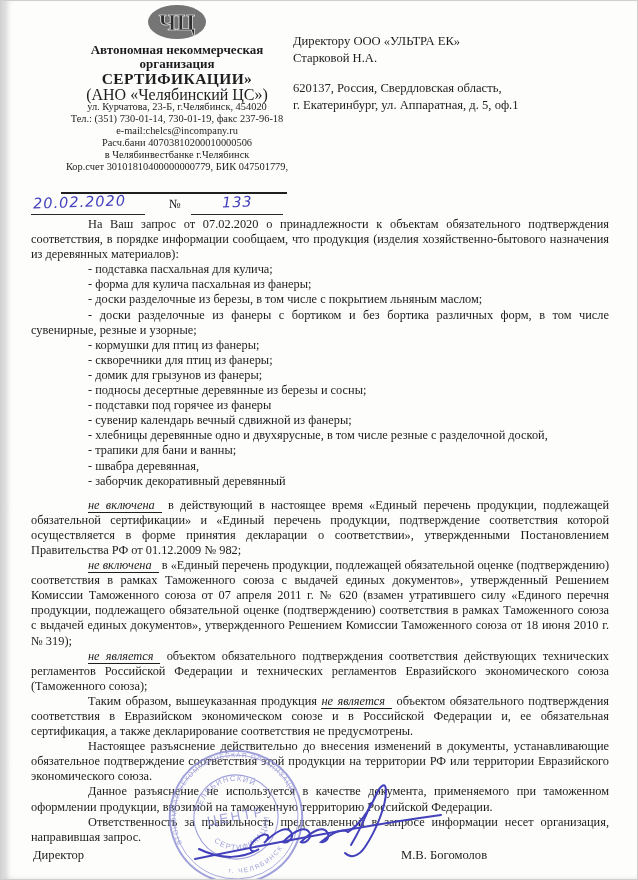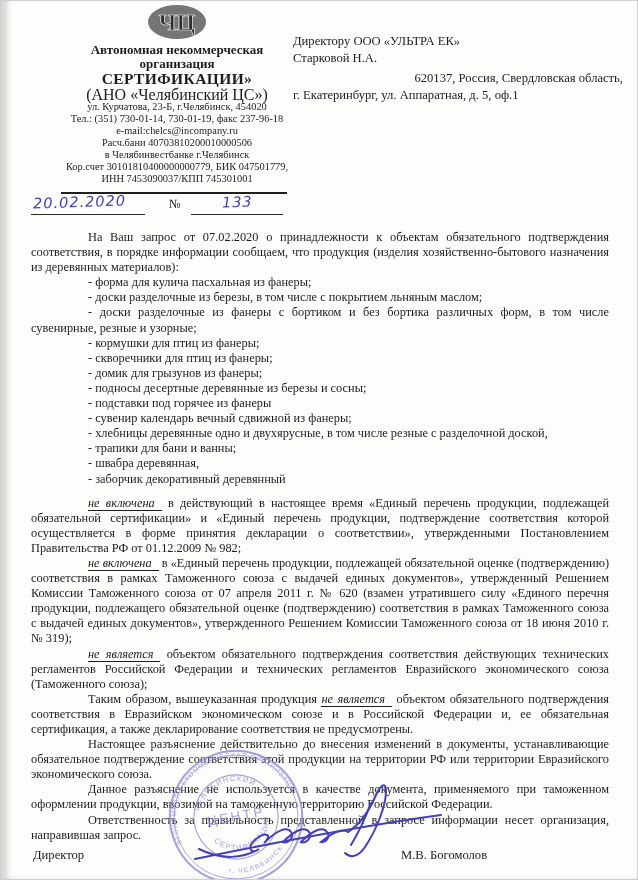--- a/index.html
+++ b/index.html
@@ -15,31 +15,31 @@
   
   .letterhead{position:absolute;left:28px;top:2px;width:296px;text-align:center;}
   .logo{display:block;margin:0 auto 2px auto;}
   .org-bold{font-weight:bold;font-size:13px;line-height:14px;}
   .org-name{font-weight:bold;font-size:15.5px;line-height:16.5px;letter-spacing:.4px;}
   .org-short{font-weight:normal;font-size:16px;line-height:13px;}
   .contact{font-size:10.4px;line-height:12.1px;}
   .head-rule{position:absolute;left:60px;top:191px;width:226px;border-top:2.5px solid #1f1f1f;}
   
   .recipient{position:absolute;left:292px;top:32px;width:330px;font-size:12.6px;line-height:16.5px;}
-  .recipient .gap{margin-top:4px;text-align:right;}
+  .recipient .gap{margin-top:14px;}
   
   .dateline{position:absolute;left:30px;top:193px;width:280px;height:24px;font-size:12.5px;}
   .u-cell{display:inline-block;border-bottom:1.3px solid #2a2a2a;height:20px;vertical-align:bottom;}
   .date-cell{width:112px;padding-left:2px;}
   .num-cell{width:92px;margin-left:10px;text-align:center;}
   .no-label{display:inline-block;margin-left:24px;vertical-align:bottom;height:18px;}
   .hand{font-family:"DejaVu Sans",sans-serif;font-style:italic;color:#4340bb;
     font-size:14.5px;letter-spacing:1px;display:inline-block;transform:rotate(-2deg);}
   
-  .body-text{position:absolute;left:30px;top:229px;width:578px;
+  .body-text{position:absolute;left:30px;top:216px;width:578px;
     font-size:12.35px;line-height:15.1px;text-align:justify;}
   .body-text p{margin:0;text-indent:57px;}
   .mt8{margin-top:9px !important;}
   .lead{font-style:italic;border-bottom:1px solid #1d1d1f;padding-right:7px;}
   
   .sig-title{position:absolute;left:32px;top:847px;font-size:12.6px;}
   .sig-name{position:absolute;left:400px;top:847px;font-size:12.6px;}
   .sign-svg{position:absolute;left:192px;top:772px;z-index:4;}
   .stamp-svg{position:absolute;left:152px;top:738px;z-index:3;opacity:.8;}
 </style>
@@ -57,37 +57,37 @@
     <div class="org-bold">Автономная некоммерческая</div>
     <div class="org-bold">организация</div>
     <div class="org-name">СЕРТИФИКАЦИИ»</div>
     <div class="org-short">(АНО «Челябинский ЦС»)</div>
     <div class="contact">ул. Курчатова, 23-Б, г.Челябинск, 454020</div>
     <div class="contact">Тел.: (351) 730-01-14, 730-01-19, факс 237-96-18</div>
     <div class="contact">e-mail:chelcs@incompany.ru</div>
     <div class="contact">Расч.бани 40703810200010000506</div>
     <div class="contact">в Челябинвестбанке г.Челябинск</div>
     <div class="contact">Кор.счет 30101810400000000779, БИК 047501779,</div>
-    <div class="contact">ИНН 7453090037/КПП 745301001</div>
   </div>
   <div class="head-rule"></div>
 
   <div class="recipient">
     <div>Директору ООО «УЛЬТРА ЕК»</div>
     <div>Старковой Н.А.</div>
     <div class="gap">620137, Россия, Свердловская область,</div>
     <div>г. Екатеринбург, ул. Аппаратная, д. 5, оф.1</div>
   </div>
 
   <div class="dateline">
     <span class="u-cell date-cell"><span class="hand">20.02.2020</span></span><span class="no-label">№</span><span class="u-cell num-cell"><span class="hand">133</span></span>
   </div>
 
   <div class="body-text">
     <p>На Ваш запрос  от 07.02.2020  о принадлежности к объектам обязательного подтверждения соответствия, в порядке информации сообщаем, что продукция (изделия хозяйственно-бытового назначения из деревянных материалов):</p>
+    <p>- подставка пасхальная для кулича;</p>
     <p>- форма для кулича пасхальная из фанеры;</p>
     <p>- доски разделочные из березы, в том числе с покрытием льняным маслом;</p>
     <p>- доски разделочные из фанеры с бортиком и без бортика различных форм, в том числе сувенирные, резные и узорные;</p>
     <p>- кормушки для птиц из фанеры;</p>
     <p>- скворечники для птиц из фанеры;</p>
     <p>- домик для грызунов из фанеры;</p>
     <p>- подносы десертные деревянные из березы и сосны;</p>
     <p>- подставки под горячее из фанеры</p>
     <p>- сувенир календарь вечный сдвижной из фанеры;</p>
     <p>- хлебницы деревянные одно и двухярусные, в том числе резные с разделочной доской,</p>

